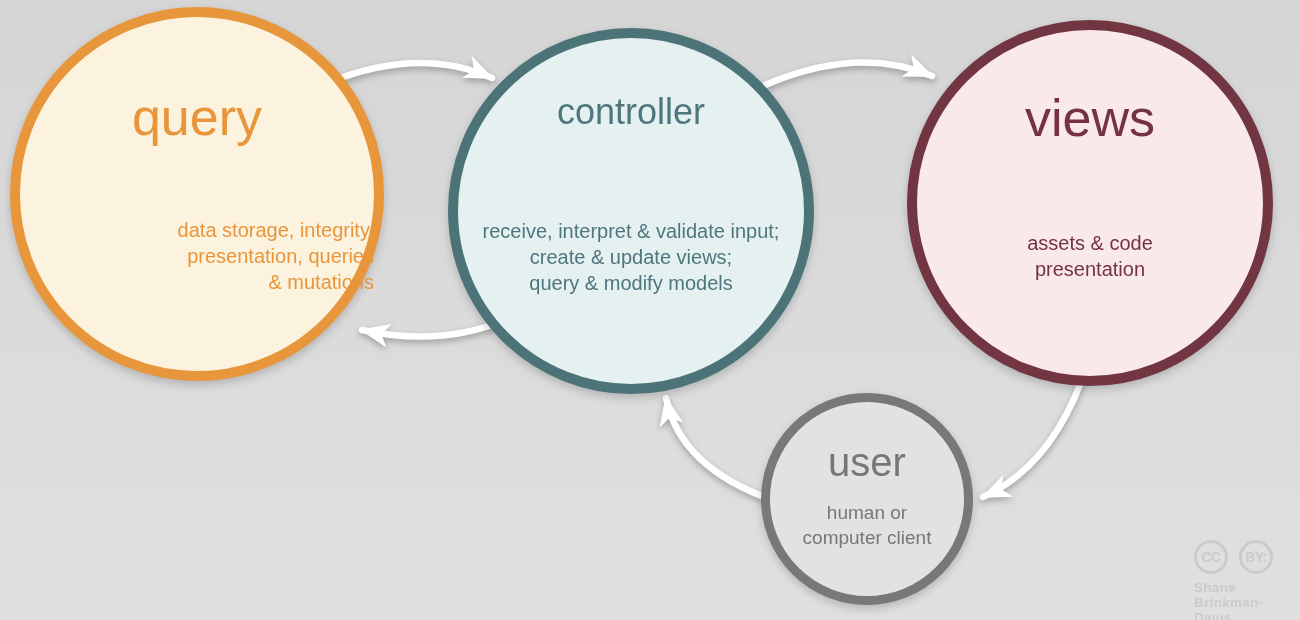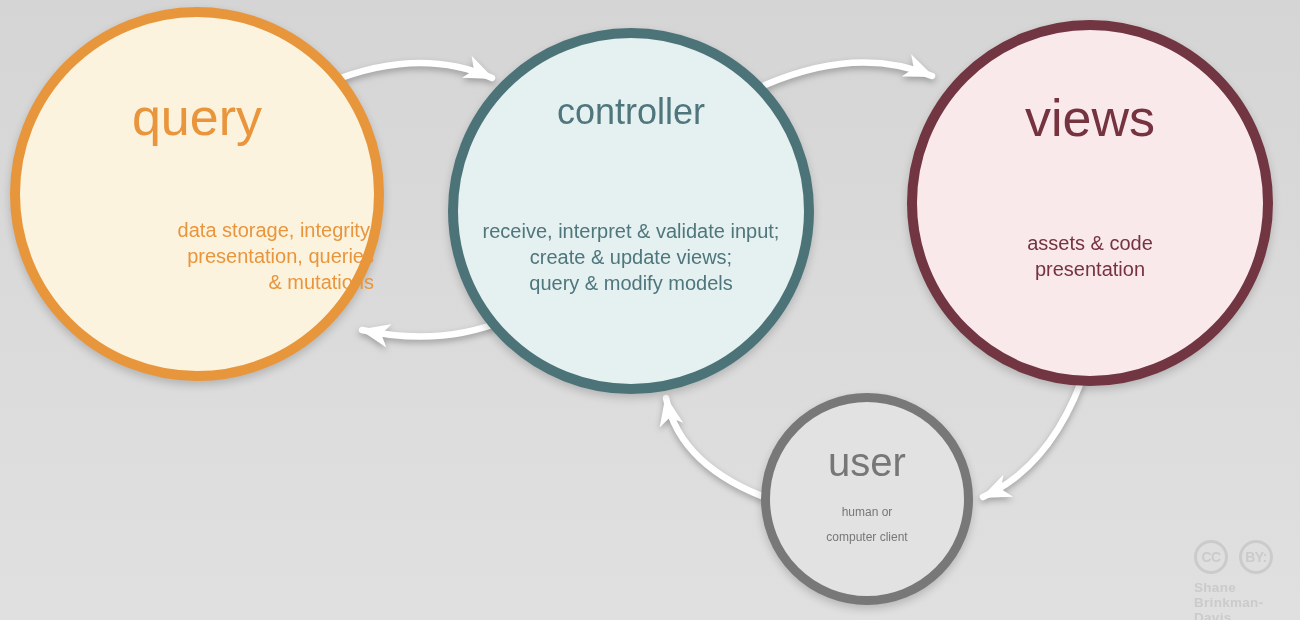--- a/index.html
+++ b/index.html
@@ -75,21 +75,21 @@
   }
   .view .title { top: 62px; font-size: 52px; color: var(--c-view-text); }
   .view .desc  { top: 200px; color: var(--c-view-text); }
 
   .user {
     left: 761px; top: 393px; width: 212px; height: 212px;
     background: var(--c-user-fill);
     border: 9px solid var(--c-user-border);
   }
   .user .title { top: 40px; font-size: 40px; color: var(--c-user-text); }
-  .user .desc  { top: 98px; font-size: 12px; line-height: 25px; color: var(--c-user-text); }
+  .user .desc  { top: 98px; font-size: 19px; line-height: 25px; color: var(--c-user-text); }
 
   
   .watermark {
     position: absolute;
     left: 1194px; top: 540px;
     z-index: 3;
     color: var(--c-watermark);
   }
   .badges { display: flex; gap: 11px; }
   .badge {

